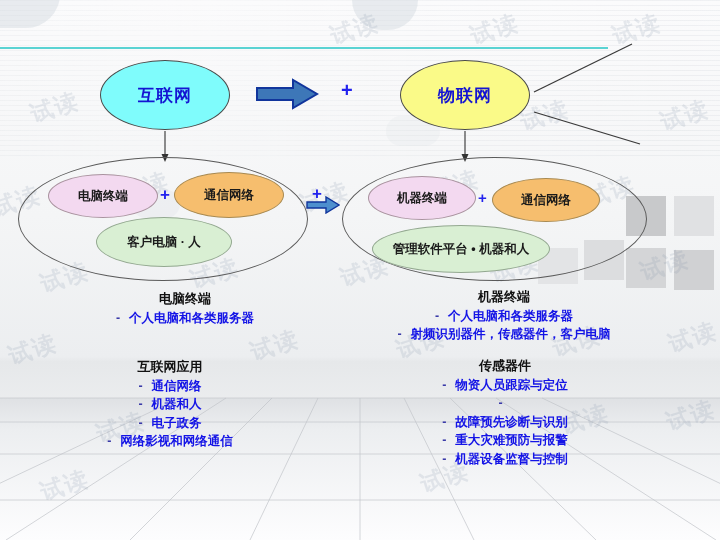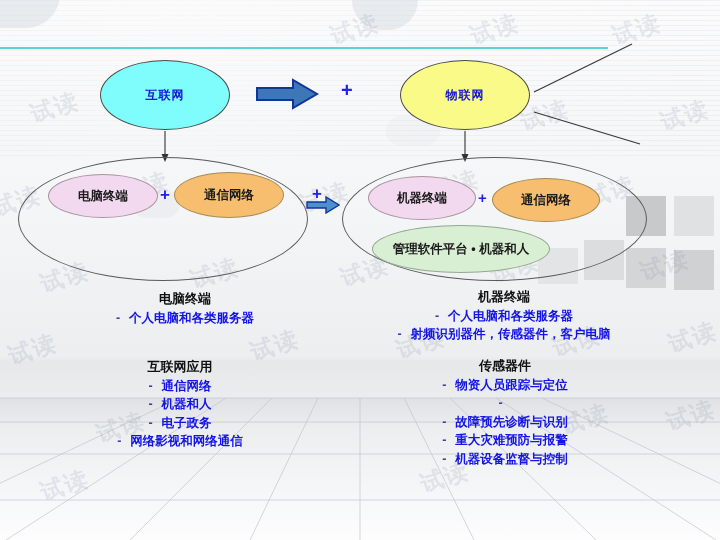--- a/index.html
+++ b/index.html
@@ -58,21 +58,21 @@
     position: absolute;
     border-radius: 50%;
     display: flex; align-items: center; justify-content: center;
     text-align: center;
     white-space: nowrap;
   }
   .ell-main {
     border: 1.4px solid #4a4a4a;
     font-weight: 700;
     color: #1414d2;
-    font-size: 12px;
+    font-size: 17px;
     letter-spacing: 1px;
   }
   .ell-internet { left: 100px; top: 60px; width: 130px; height: 70px; background: #7ffcfc; }
   .ell-iot      { left: 400px; top: 60px; width: 130px; height: 70px; background: #fafa88; }
 
   .ell-outer {
     border: 1.3px solid #5a5a5a;
     background: transparent;
   }
   .ell-outer-l { left: 18px;  top: 157px; width: 290px; height: 124px; }
@@ -126,21 +126,21 @@
     text-align: center; white-space: nowrap; line-height: 1.5;
   }
   .bul {
     font-weight: 700; font-size: 12.5px; color: #1414e6;
     white-space: nowrap; line-height: 1.48;
     display: flex; align-items: baseline; justify-content: center;
   }
   .dash { color: #3a3aa8; margin-right: 9px; font-weight: 700; }
 
   .blk-left-a  { left: 40px;  top: 289px; width: 290px; }
-  .blk-left-b  { left: 30px;  top: 357px; width: 300px; }
+  .blk-left-b  { left: 20px;  top: 357px; width: 300px; }
   .blk-right-a { left: 334px; top: 287px; width: 340px; }
   .blk-right-b { left: 340px; top: 356px; width: 330px; }
 
   
   .wm {
     position: absolute; pointer-events: none;
     color: rgba(125,140,168,0.17);
     font-family: "Liberation Serif", serif;
     font-weight: 700; font-size: 23px;
     transform: rotate(-18deg);
@@ -257,20 +257,23 @@
 
 
   <div class="ell ell-outer ell-outer-l"></div>
   <div class="ell ell-sub ell-pink sub-pc-term">
     <span>电脑终端</span>
   </div>
   <div class="plus plus-l">+</div>
   <div class="ell ell-sub ell-org sub-comm-l">
     <span>通信网络</span>
   </div>
+  <div class="ell ell-sub ell-green sub-client">
+    <span>客户电脑 · 人</span>
+  </div>
 
   <div class="plus plus-mid">+</div>
   <svg class="arrow-small" width="34" height="18" viewBox="0 0 34 18">
     <polygon points="1,6 20,6 20,1 33,9 20,17 20,12 1,12" fill="#4e8fce" stroke="#11359c" stroke-width="1.4"></polygon>
   </svg>
 
   <div class="ell ell-outer ell-outer-r"></div>
   <div class="ell ell-sub ell-pink sub-m-term">
     <span>机器终端</span>
   </div>

